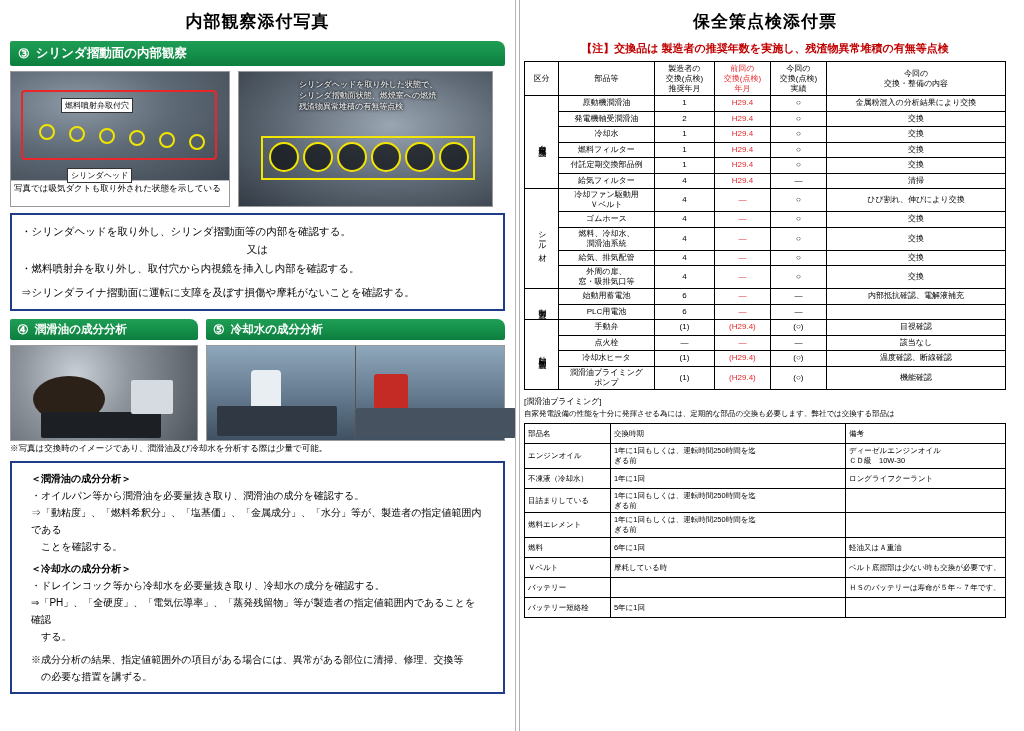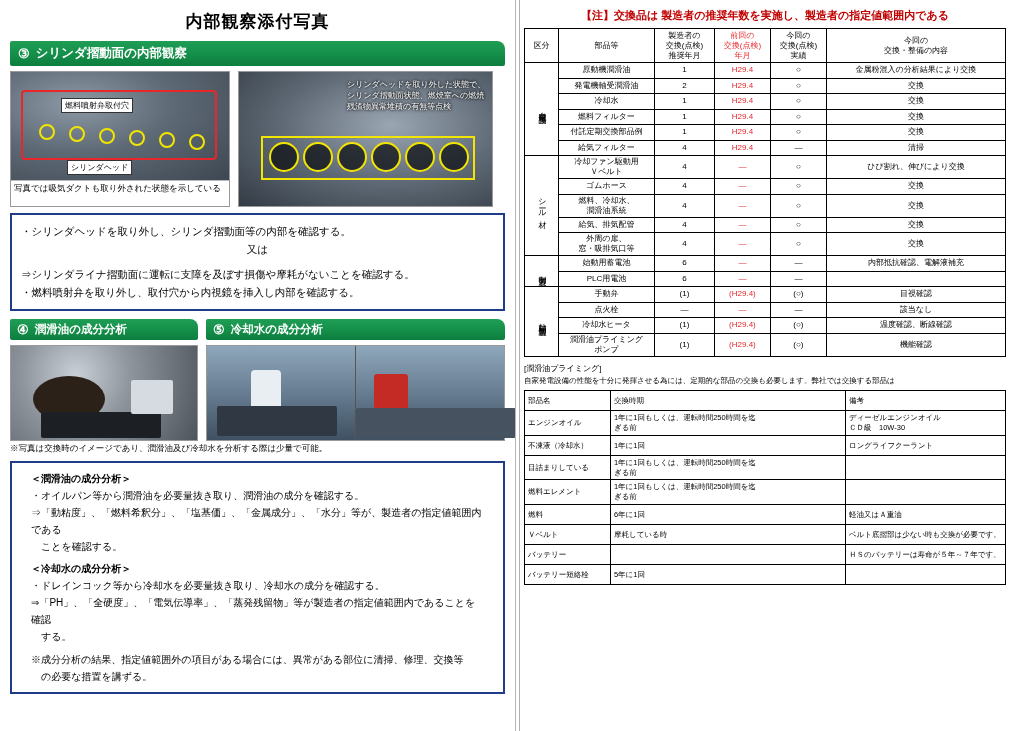--- a/index.html
+++ b/index.html
@@ -274,46 +274,46 @@
       <div class="photo-box">
         <div class="engine-photo-a">
           <div class="redbox" style="left:10px;top:18px;width:196px;height:70px;"></div>
           <div class="hole" style="left:28px;top:52px;"></div>
           <div class="hole" style="left:58px;top:54px;"></div>
           <div class="hole" style="left:88px;top:56px;"></div>
           <div class="hole" style="left:118px;top:58px;"></div>
           <div class="hole" style="left:148px;top:60px;"></div>
           <div class="hole" style="left:178px;top:62px;"></div>
           <div class="label-white" style="left:50px;top:26px;">燃料噴射弁取付穴</div>
-          <div class="label-white" style="left:56px;top:88px;">シリンダヘッド</div>
+          <div class="label-white" style="left:56px;top:96px;">シリンダヘッド</div>
         </div>
         <div class="photo-caption-under">写真では吸気ダクトも取り外された状態を示している</div>
       </div>
 
       <div class="photo-box">
         <div class="engine-photo-b">
           <div class="yellowbox" style="left:22px;top:64px;width:214px;height:44px;"></div>
           <div class="bore" style="left:30px;top:70px;"></div>
           <div class="bore" style="left:64px;top:70px;"></div>
           <div class="bore" style="left:98px;top:70px;"></div>
           <div class="bore" style="left:132px;top:70px;"></div>
           <div class="bore" style="left:166px;top:70px;"></div>
           <div class="bore" style="left:200px;top:70px;"></div>
-          <div class="overlay-text" style="left:60px;top:8px;margin-left:48px;">シリンダヘッドを取り外した状態で、
+          <div class="overlay-text" style="left:60px;top:8px;">シリンダヘッドを取り外した状態で、
 シリンダ摺動面状態、燃焼室への燃焼
 残渣物異常堆積の有無等点検</div>
         </div>
       </div>
     </div>
 
     <div class="note-box">
       <p>・シリンダヘッドを取り外し、シリンダ摺動面等の内部を確認する。</p>
       <p class="center">又は</p>
+      <p>・燃料噴射弁を取り外し、取付穴から内視鏡を挿入し内部を確認する。</p>
       <p style="margin-top:6px;">⇒シリンダライナ摺動面に運転に支障を及ぼす損傷や摩耗がないことを確認する。</p>
-      <p>・燃料噴射弁を取り外し、取付穴から内視鏡を挿入し内部を確認する。</p>
     </div>
 
     <div class="two-col">
       <div class="col c1">
         <div class="green-bar small">
           <span class="num">④</span>
           <span>潤滑油の成分分析</span>
         </div>
       </div>
       <div class="col c2">
@@ -356,21 +356,22 @@
       <p class="head" style="margin-top:5px;">＜冷却水の成分分析＞</p>
       <p>・ドレインコック等から冷却水を必要量抜き取り、冷却水の成分を確認する。</p>
       <p>⇒「PH」、「全硬度」、「電気伝導率」、「蒸発残留物」等が製造者の指定値範囲内であることを確認</p>
       <p>　する。</p>
       <p style="margin-top:6px;">※成分分析の結果、指定値範囲外の項目がある場合には、異常がある部位に清掃、修理、交換等</p>
       <p>　の必要な措置を講ずる。</p>
     </div>
   </div>
 
   <div class="right">
-    <div class="warn">【注】交換品は 製造者の推奨年数を実施し、製造者の指定値範囲内である</div>
+    <h1 class="doc-title">保全策点検添付票</h1>
+    <div class="warn">【注】交換品は 製造者の推奨年数を実施し、残渣物異常堆積の有無等点検</div>
 
     <table class="grid">
       <colgroup>
         <col style="width:34px">
           <col style="width:96px">
           <col style="width:60px">
         <col style="width:56px">
           <col style="width:56px">
           <col style="width:auto">
       </colgroup>

